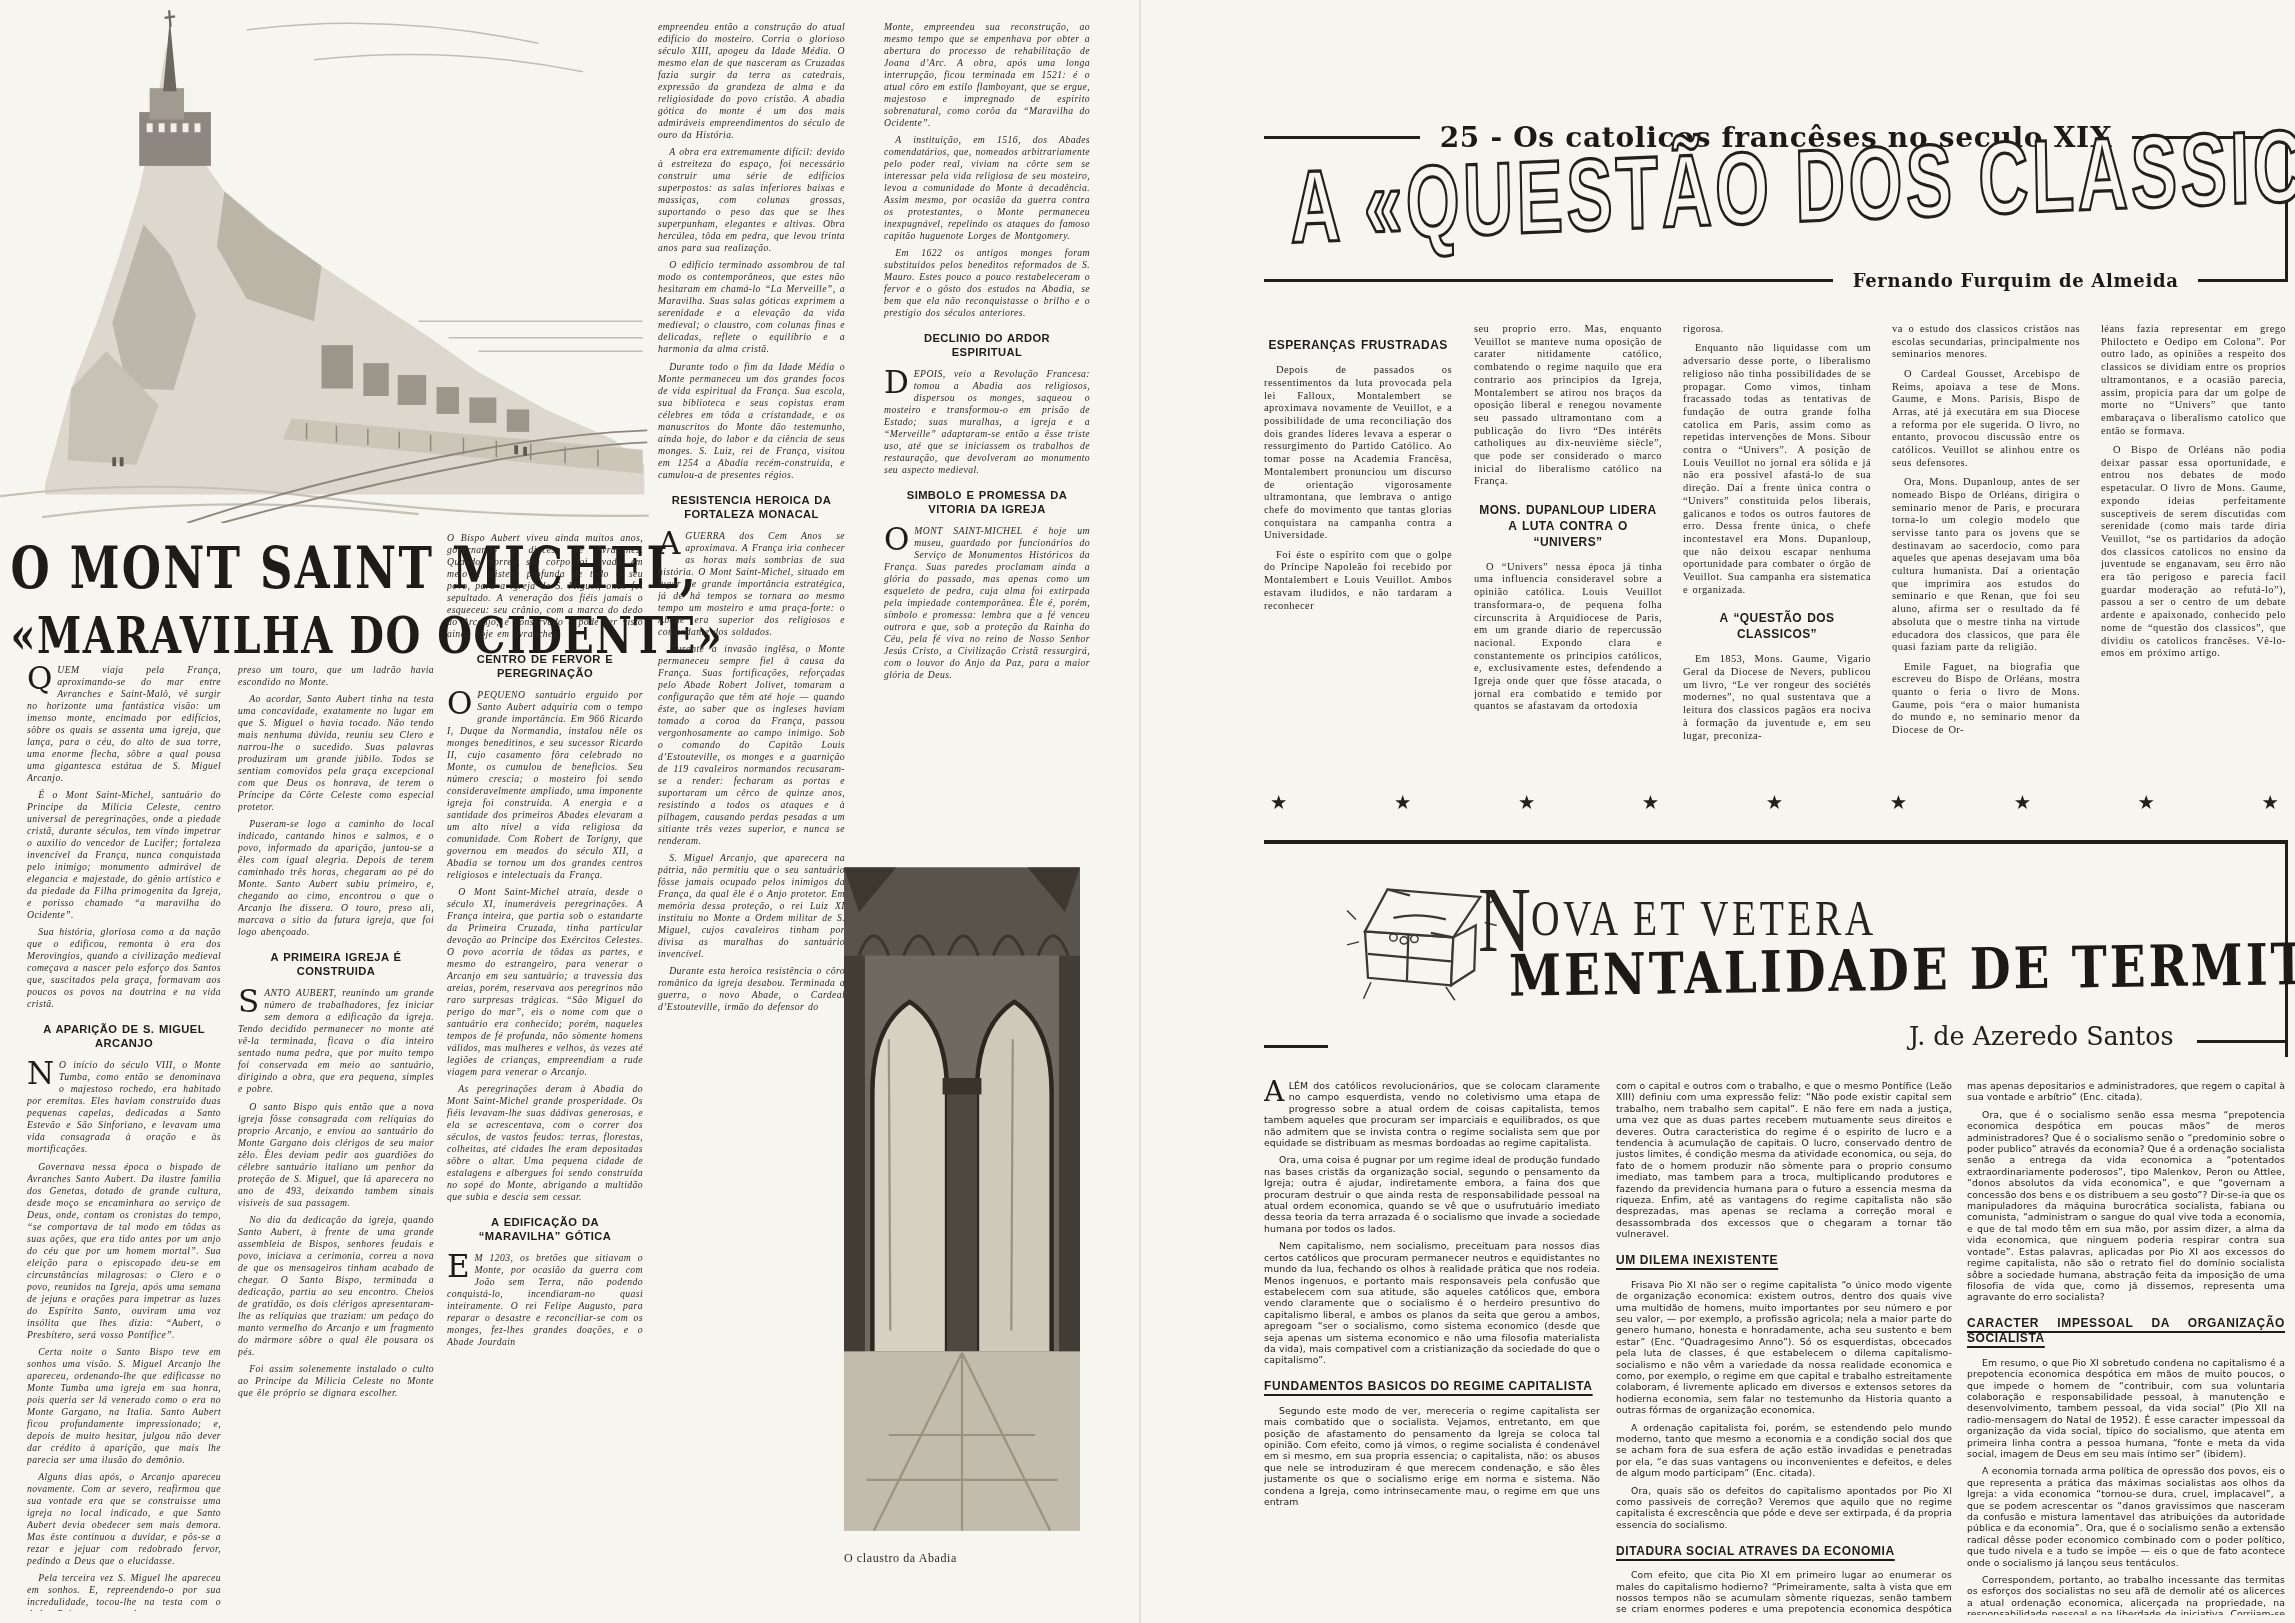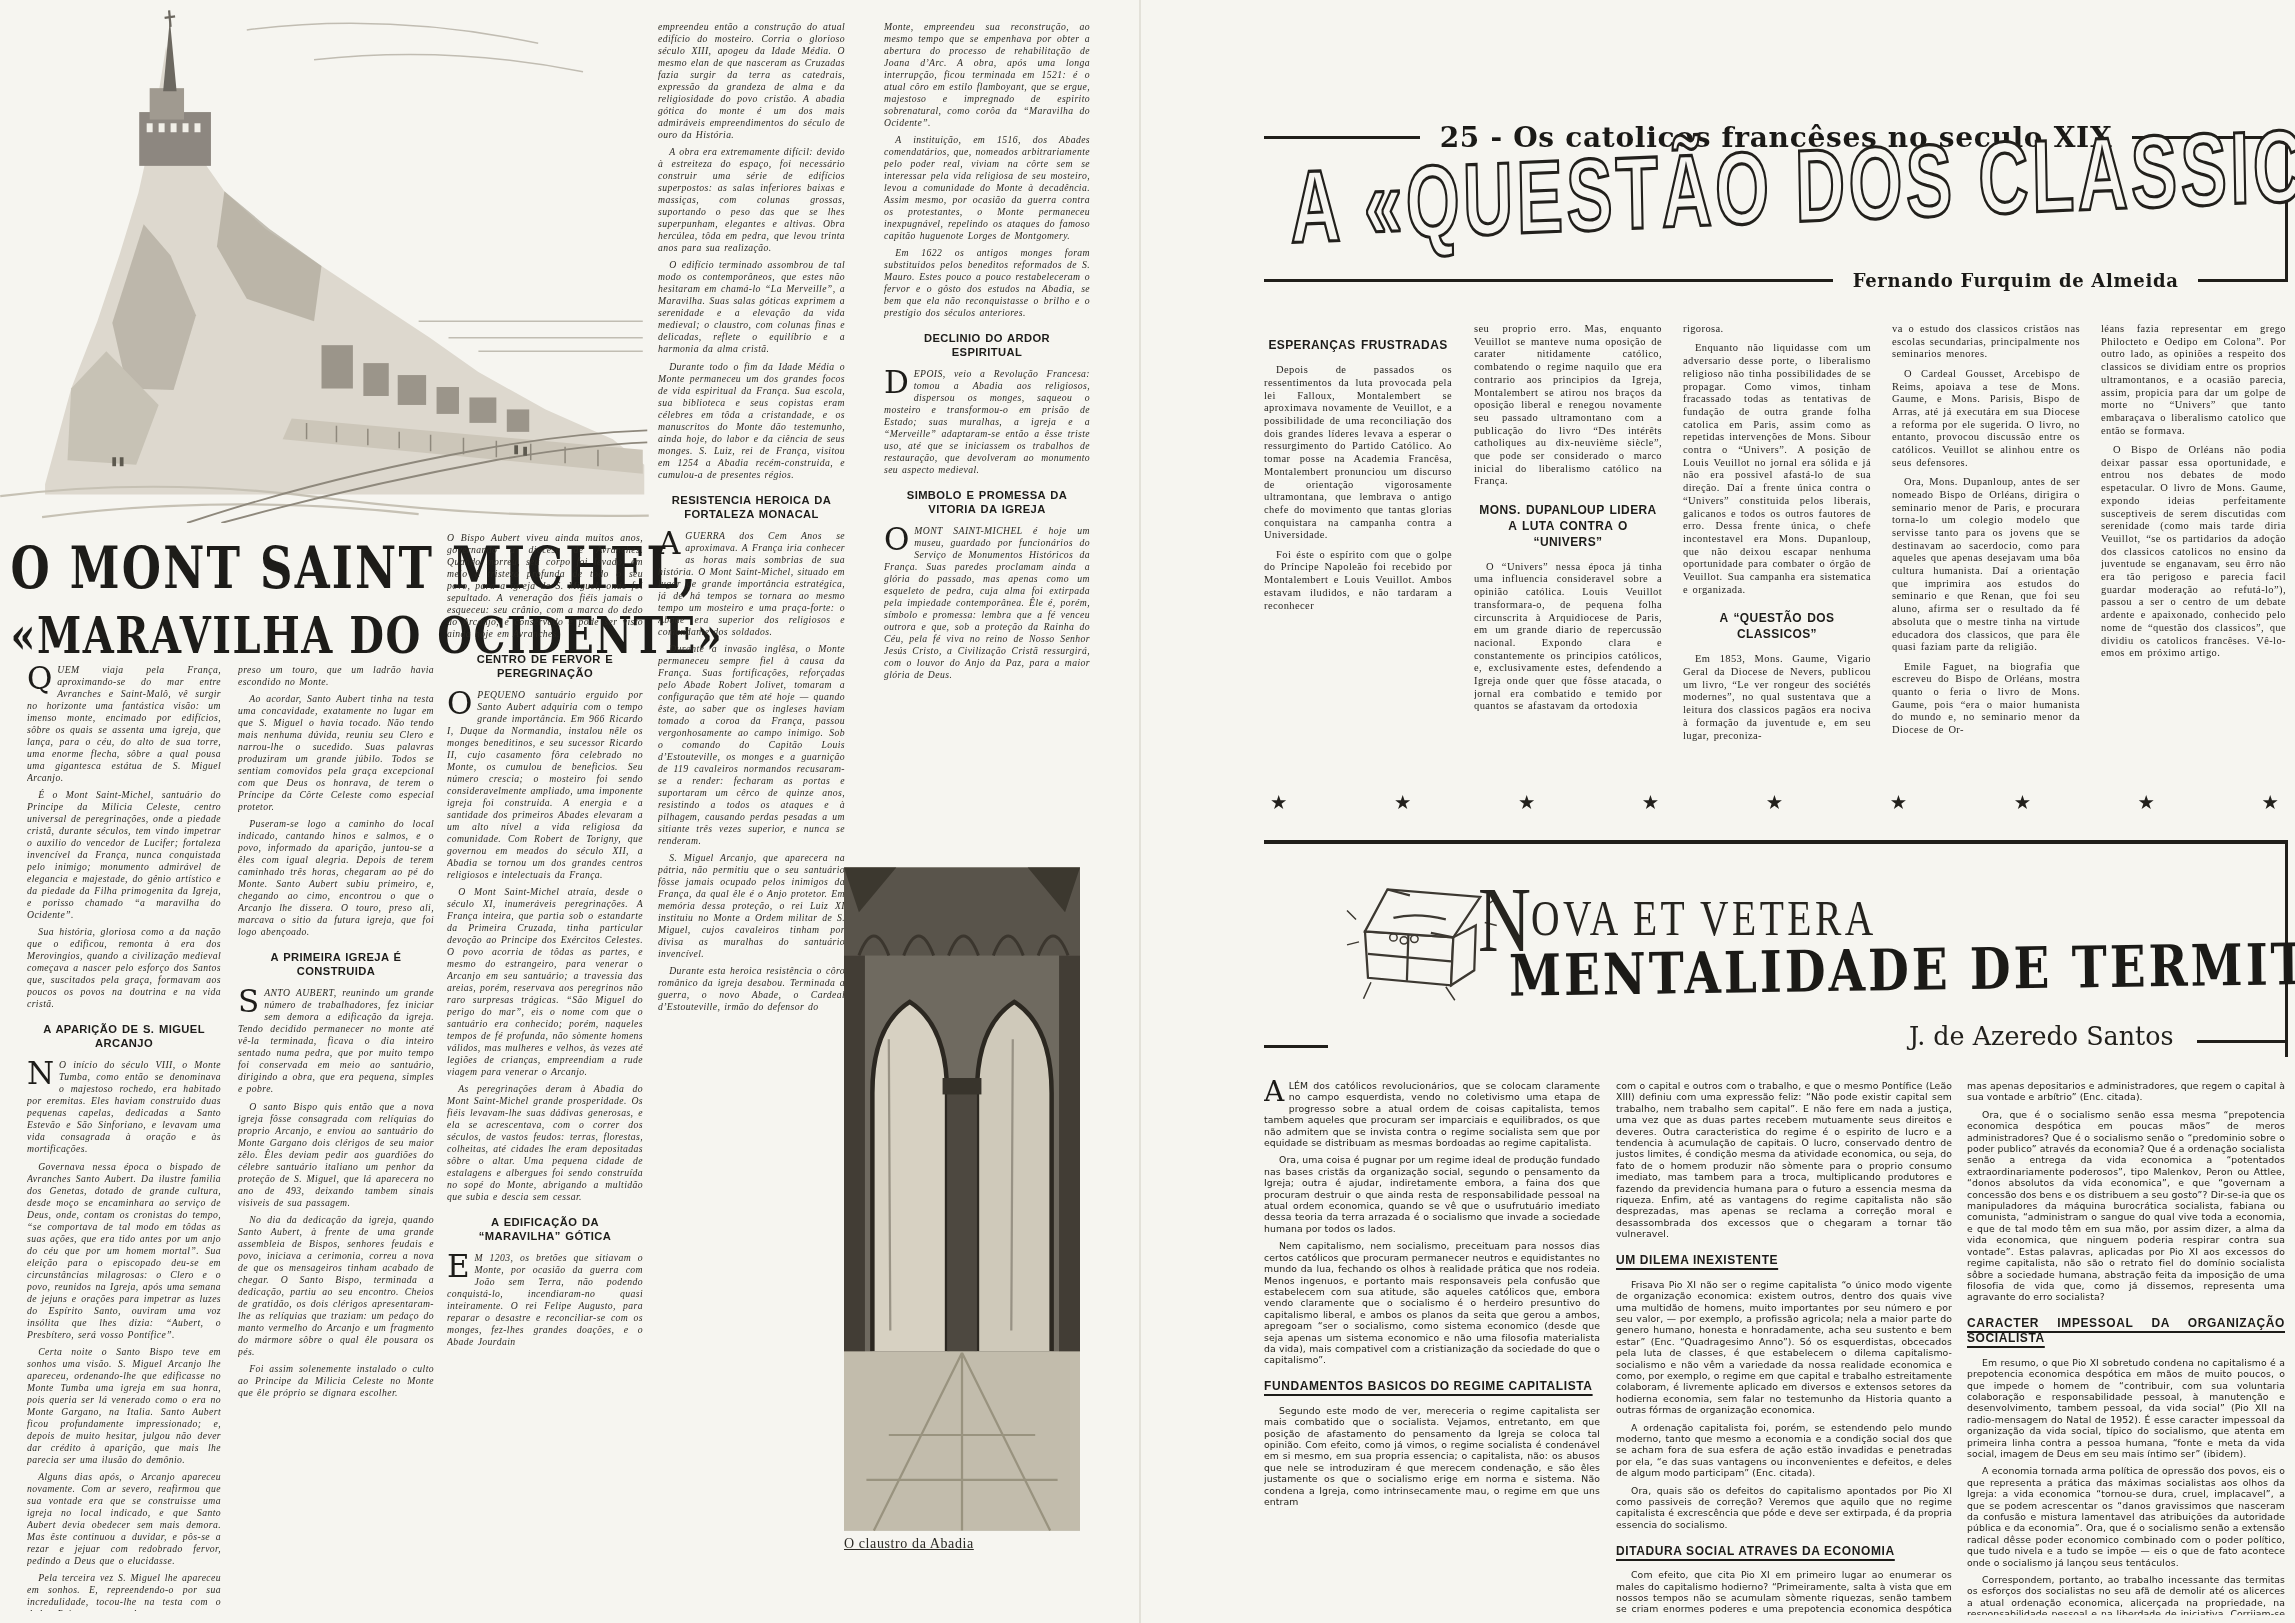--- a/index.html
+++ b/index.html
@@ -47,21 +47,21 @@
           transform:scale(1,1.22) rotate(-.7deg);transform-origin:center;white-space:nowrap;}
   .author2{position:absolute;left:1909px;top:1021px;font-family:"DejaVu Serif",serif;font-size:25.4px;color:#22201c;white-space:nowrap;}
   .bcol{position:absolute;overflow:hidden;font-family:"DejaVu Sans",sans-serif;font-size:9.3px;line-height:11.4px;
         text-align:justify;letter-spacing:0.1px;color:#222019;}
   .bcol p{margin:0 0 6px 0;text-indent:15px;}
   .bcol p.pc,.bcol p.drop{text-indent:0;}
   .bcol .sub{font-family:"Liberation Sans",sans-serif;font-weight:bold;font-size:12px;line-height:15px;
              letter-spacing:0.6px;margin:13.5px 0 10.5px 0;color:#1d1c19;
              text-decoration:underline;text-decoration-thickness:1.5px;text-underline-offset:3.7px;}
   .bcol .dc{float:left;font-family:"DejaVu Serif",serif;font-size:28px;line-height:22.4px;padding:0.7px 4.5px 0 0;color:#1b1a17;}
-  .figcap{font-family:"Liberation Serif",serif;font-size:14px;letter-spacing:0.6px;color:#2b2923;margin-top:1px;text-decoration:underline;}
+  .figcap{font-family:"Liberation Serif",serif;font-size:12px;letter-spacing:0.6px;color:#2b2923;margin-top:16px;}
   .vline{position:absolute;background:#201e1a;}
   .fold{position:absolute;left:1139px;top:0;width:1.5px;height:1624px;background:#e3e1d9;}
 </style>
 </head>
 <body>
 
 <div class="page">
 
   <section>
 

